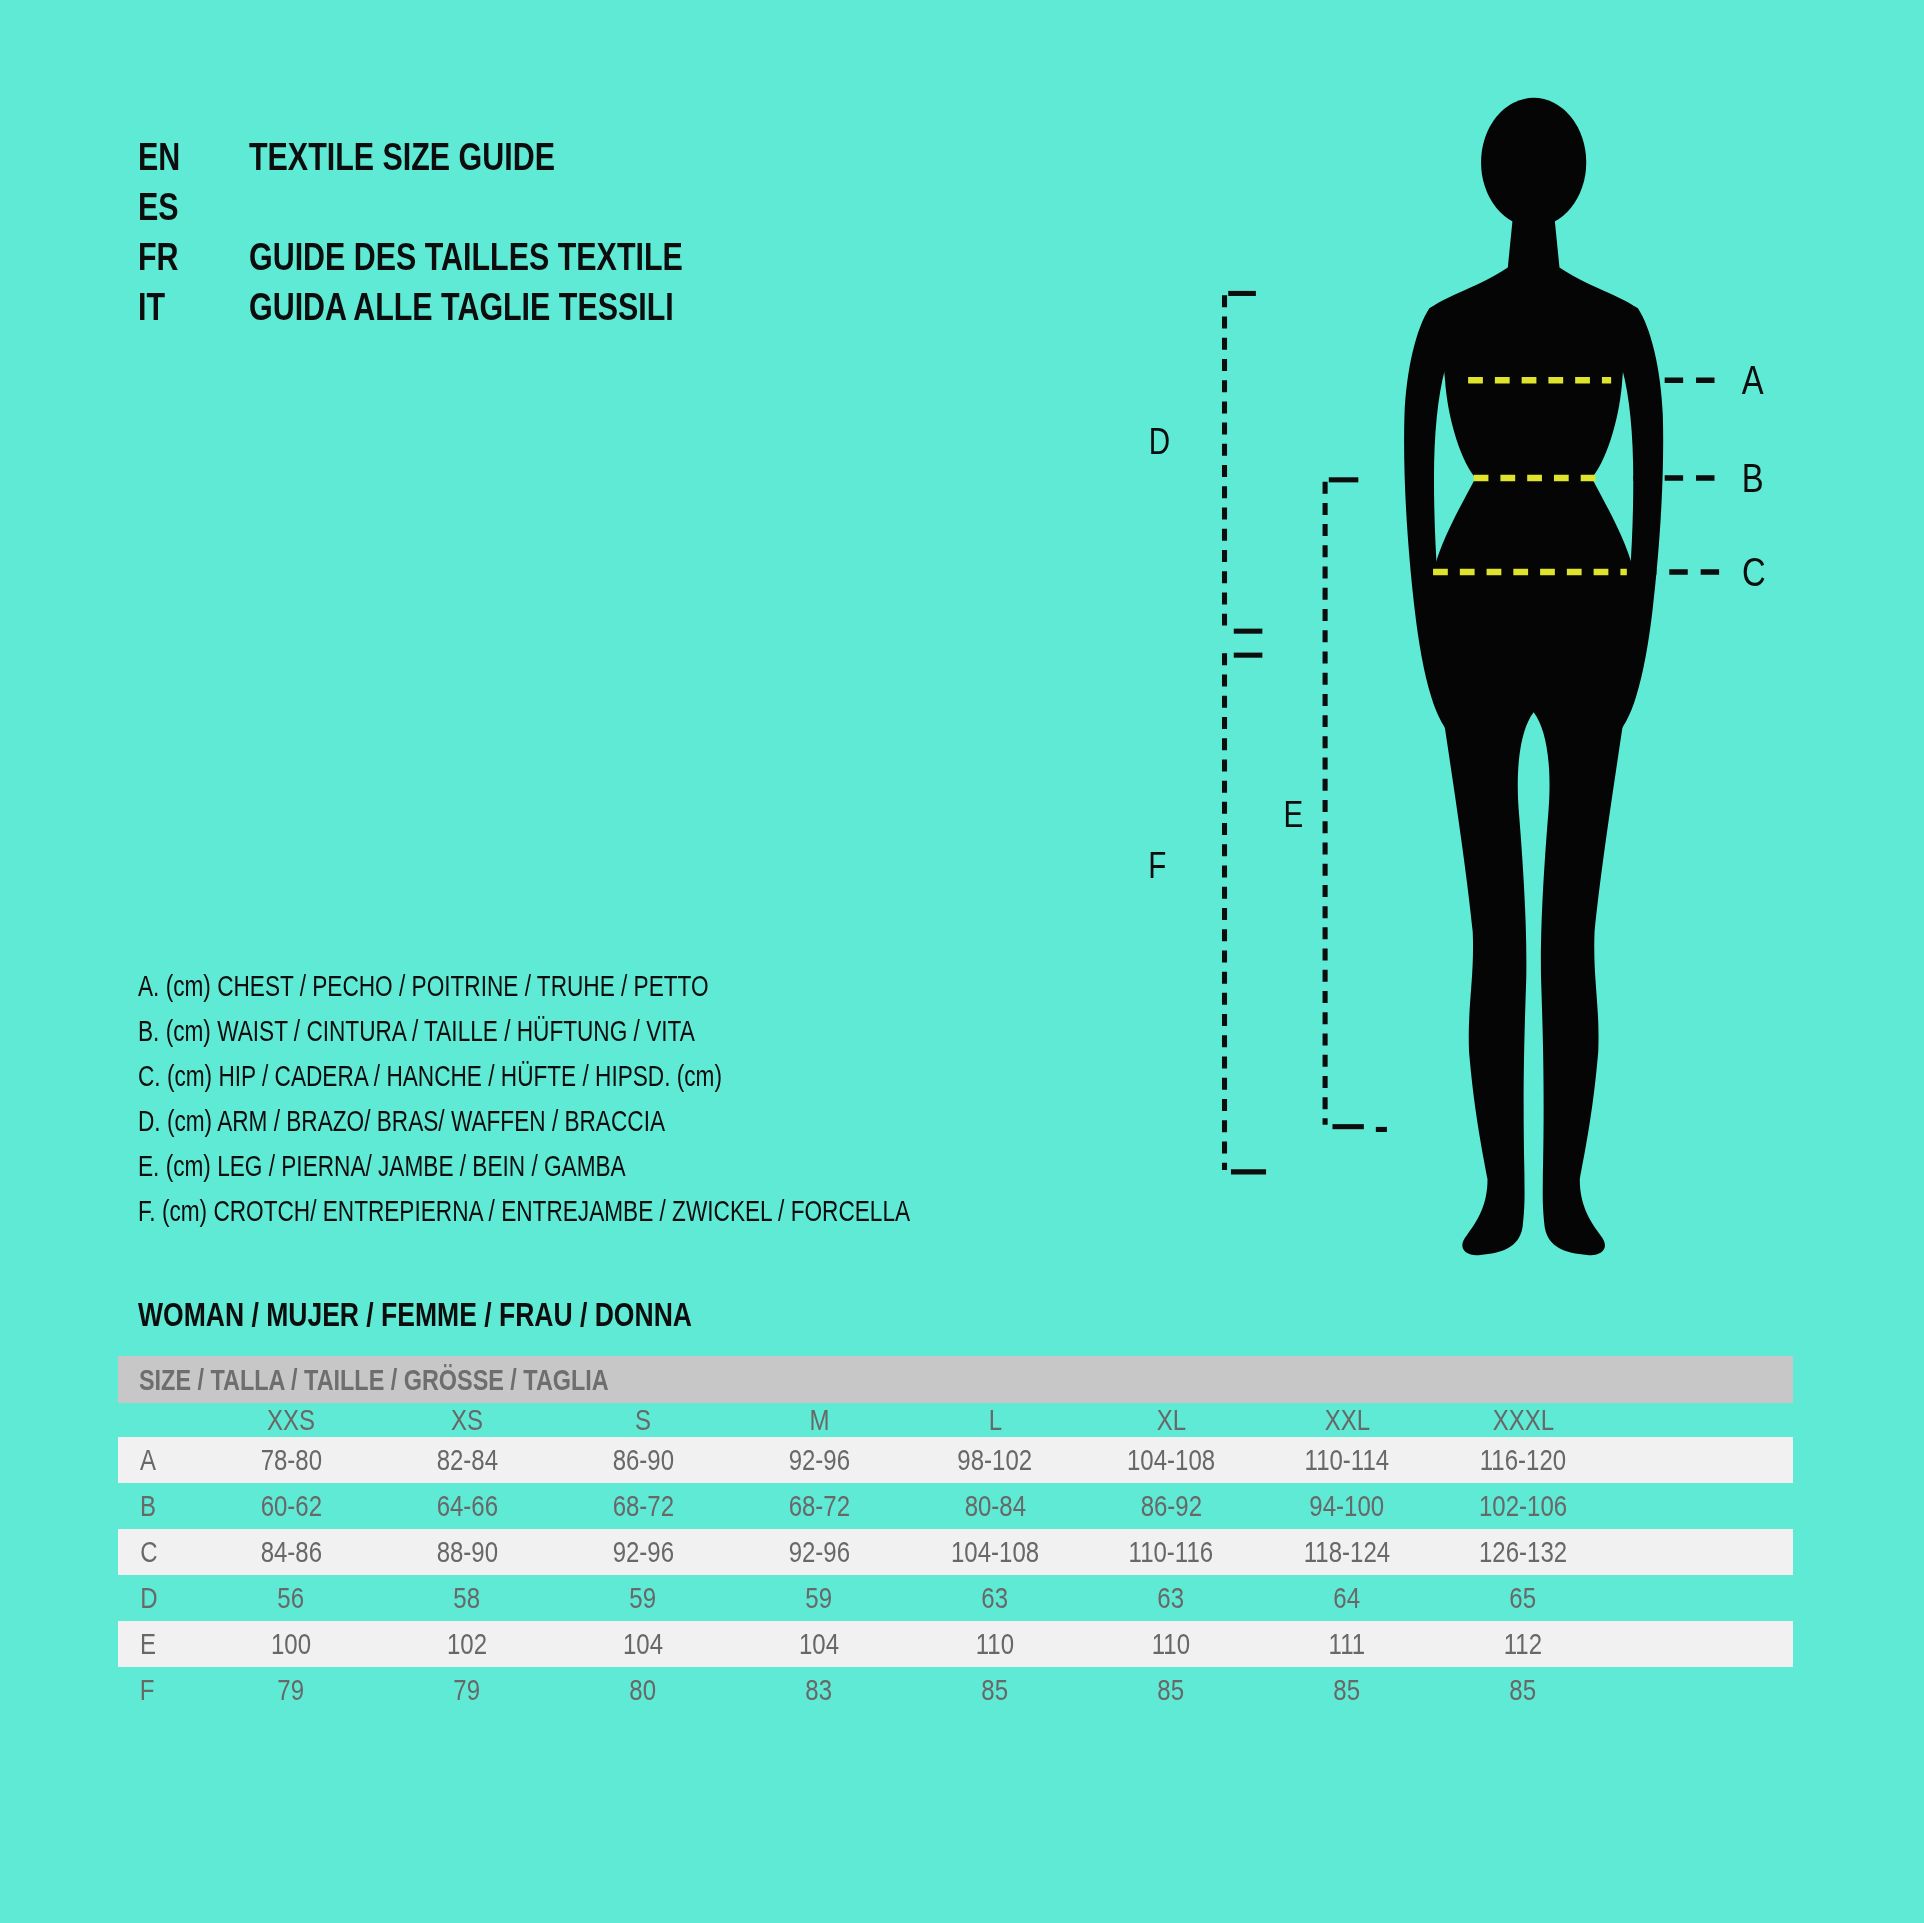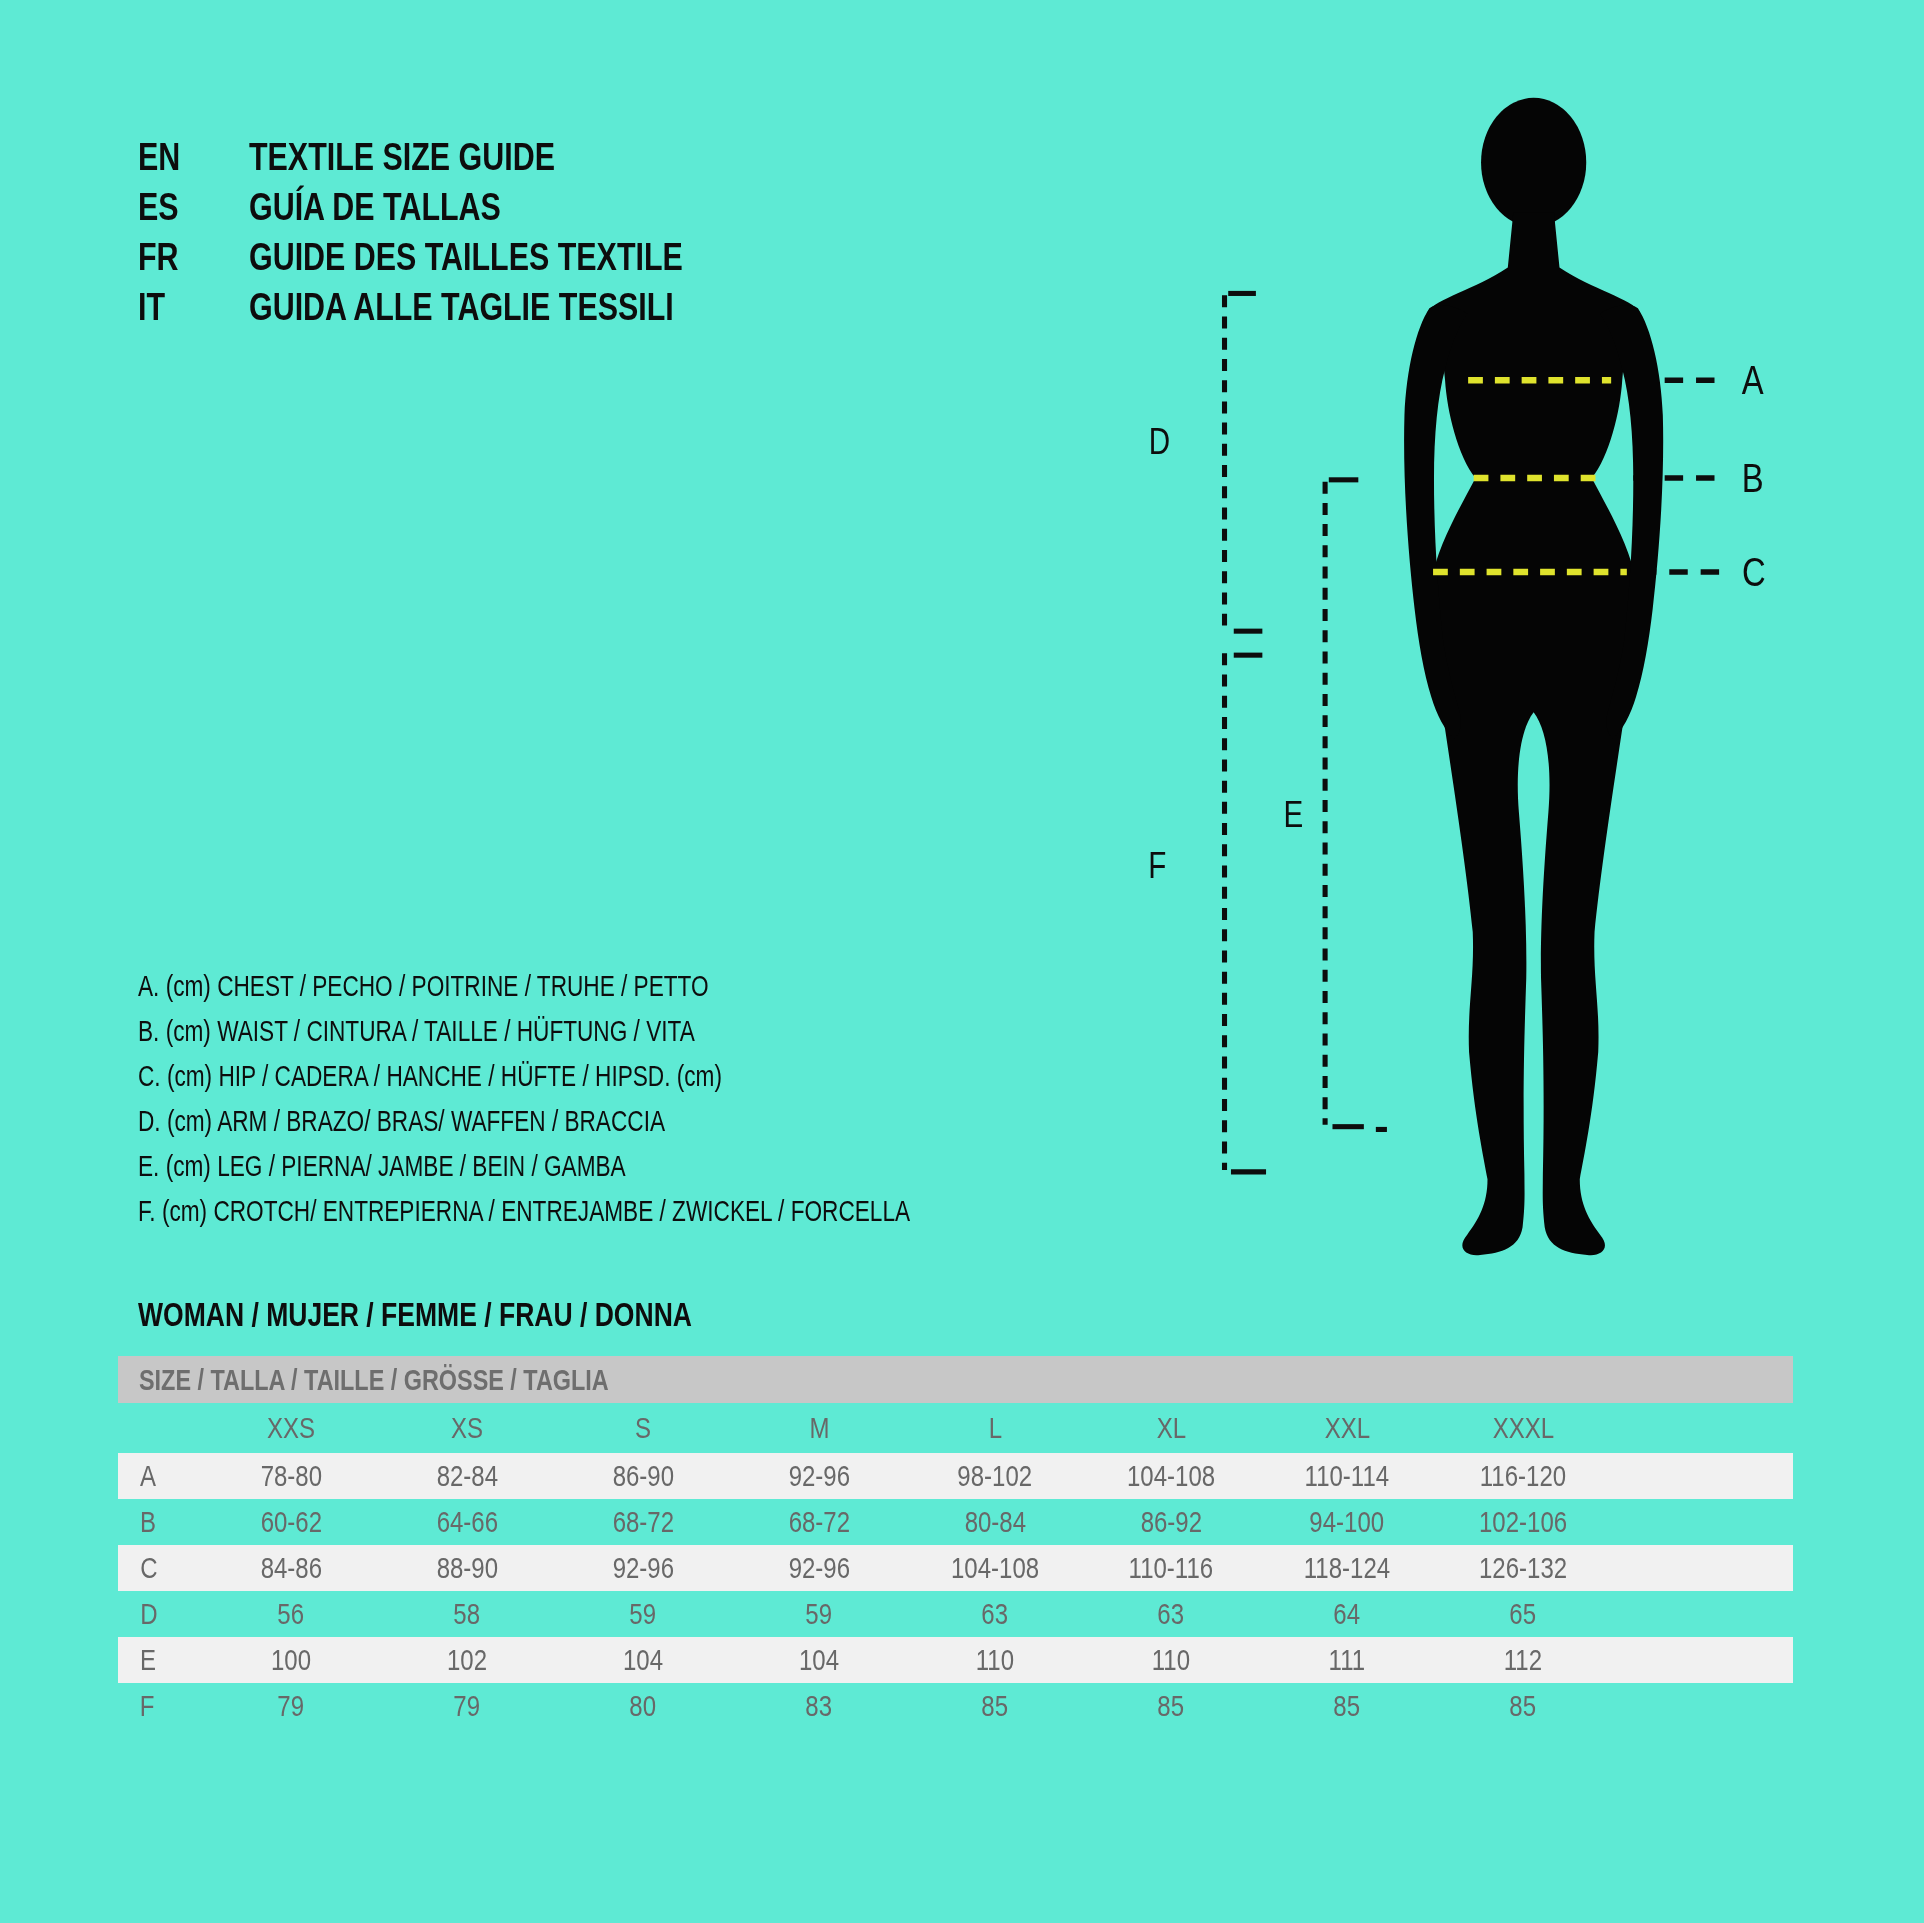--- a/index.html
+++ b/index.html
@@ -18,42 +18,41 @@
   .legend{position:absolute;left:138px;top:964px;font-size:29px;font-weight:400;line-height:45px;}
 
   
   .woman{position:absolute;left:138px;top:1292px;font-size:34px;font-weight:700;line-height:45px;text-decoration:underline;}
 
   
   .table{position:absolute;left:118px;top:1356px;width:1675px;font-size:30px;color:#686868;}
   .tbar{height:47px;background:#c7c7c7;color:#6e6e6e;font-weight:700;font-size:30px;
         display:flex;align-items:center;padding-left:21px;box-sizing:border-box;}
   .trow{display:grid;grid-template-columns:85px repeat(8,176px) 1fr;align-items:center;height:46px;}
-  .trow.head{height:50px;}
+  .trow.head{height:34px;}
   .trow.stripe{background:#f1f1f1;}
   .tcell{text-align:center;}
   .tlabel{padding-left:20px;text-align:left;}
 
   
   svg.fig{position:absolute;left:0;top:0;width:1924px;height:1923px;}
   .mlabel{position:absolute;font-size:41px;font-weight:400;color:#0d0d0d;line-height:41px;}
 </style>
 </head>
 <body>
 
 <div class="page">
 
   <div class="langs">
       <div class="lang-row">
         <div class="lang-code"><span class="cxL">EN</span></div>
         <div><span class="cxL">TEXTILE SIZE GUIDE</span></div>
       </div>
       <div class="lang-row">
         <div class="lang-code"><span class="cxL">ES</span></div>
-        <div><span class="cxL">GUÍA DE TALLAS</span></div>
       </div>
       <div class="lang-row">
         <div class="lang-code"><span class="cxL">FR</span></div>
         <div><span class="cxL">GUIDE DES TAILLES TEXTILE</span></div>
       </div>
       <div class="lang-row">
         <div class="lang-code"><span class="cxL">IT</span></div>
         <div><span class="cxL">GUIDA ALLE TAGLIE TESSILI</span></div>
       </div>
     </div>

